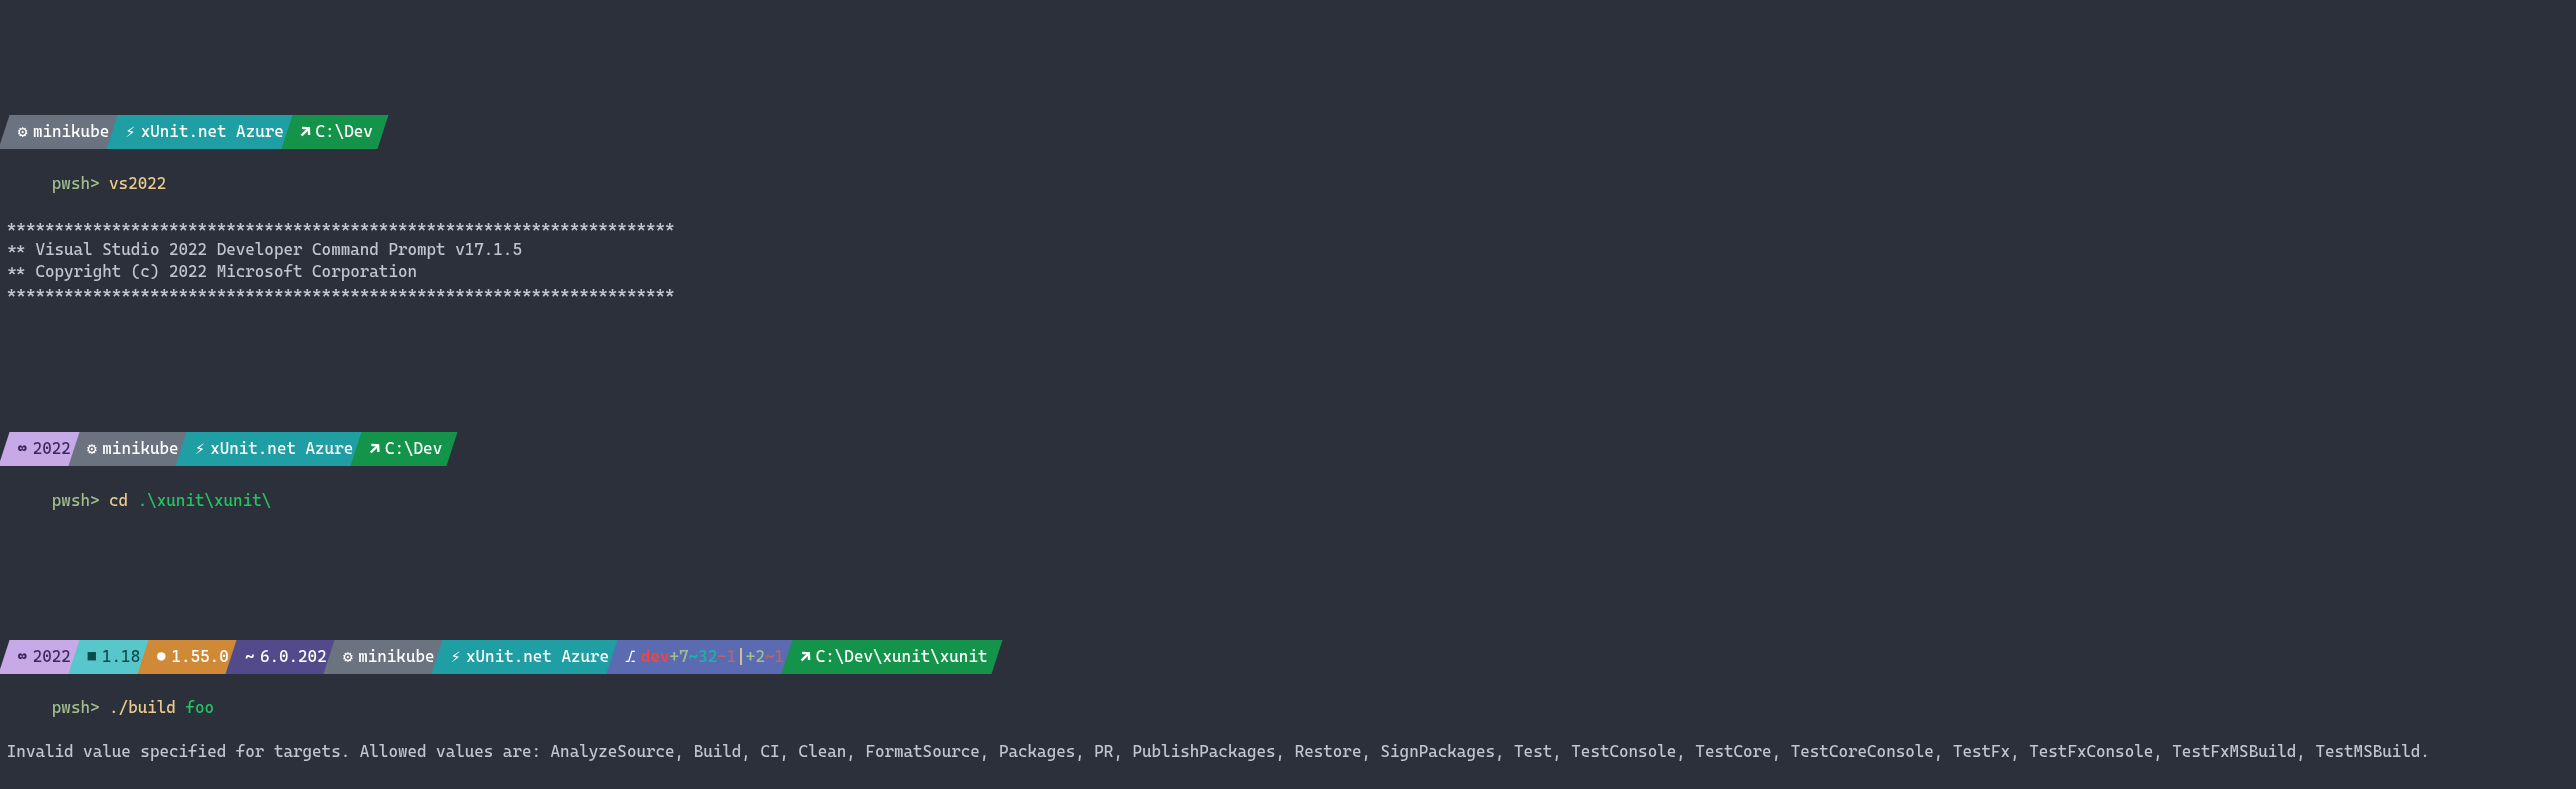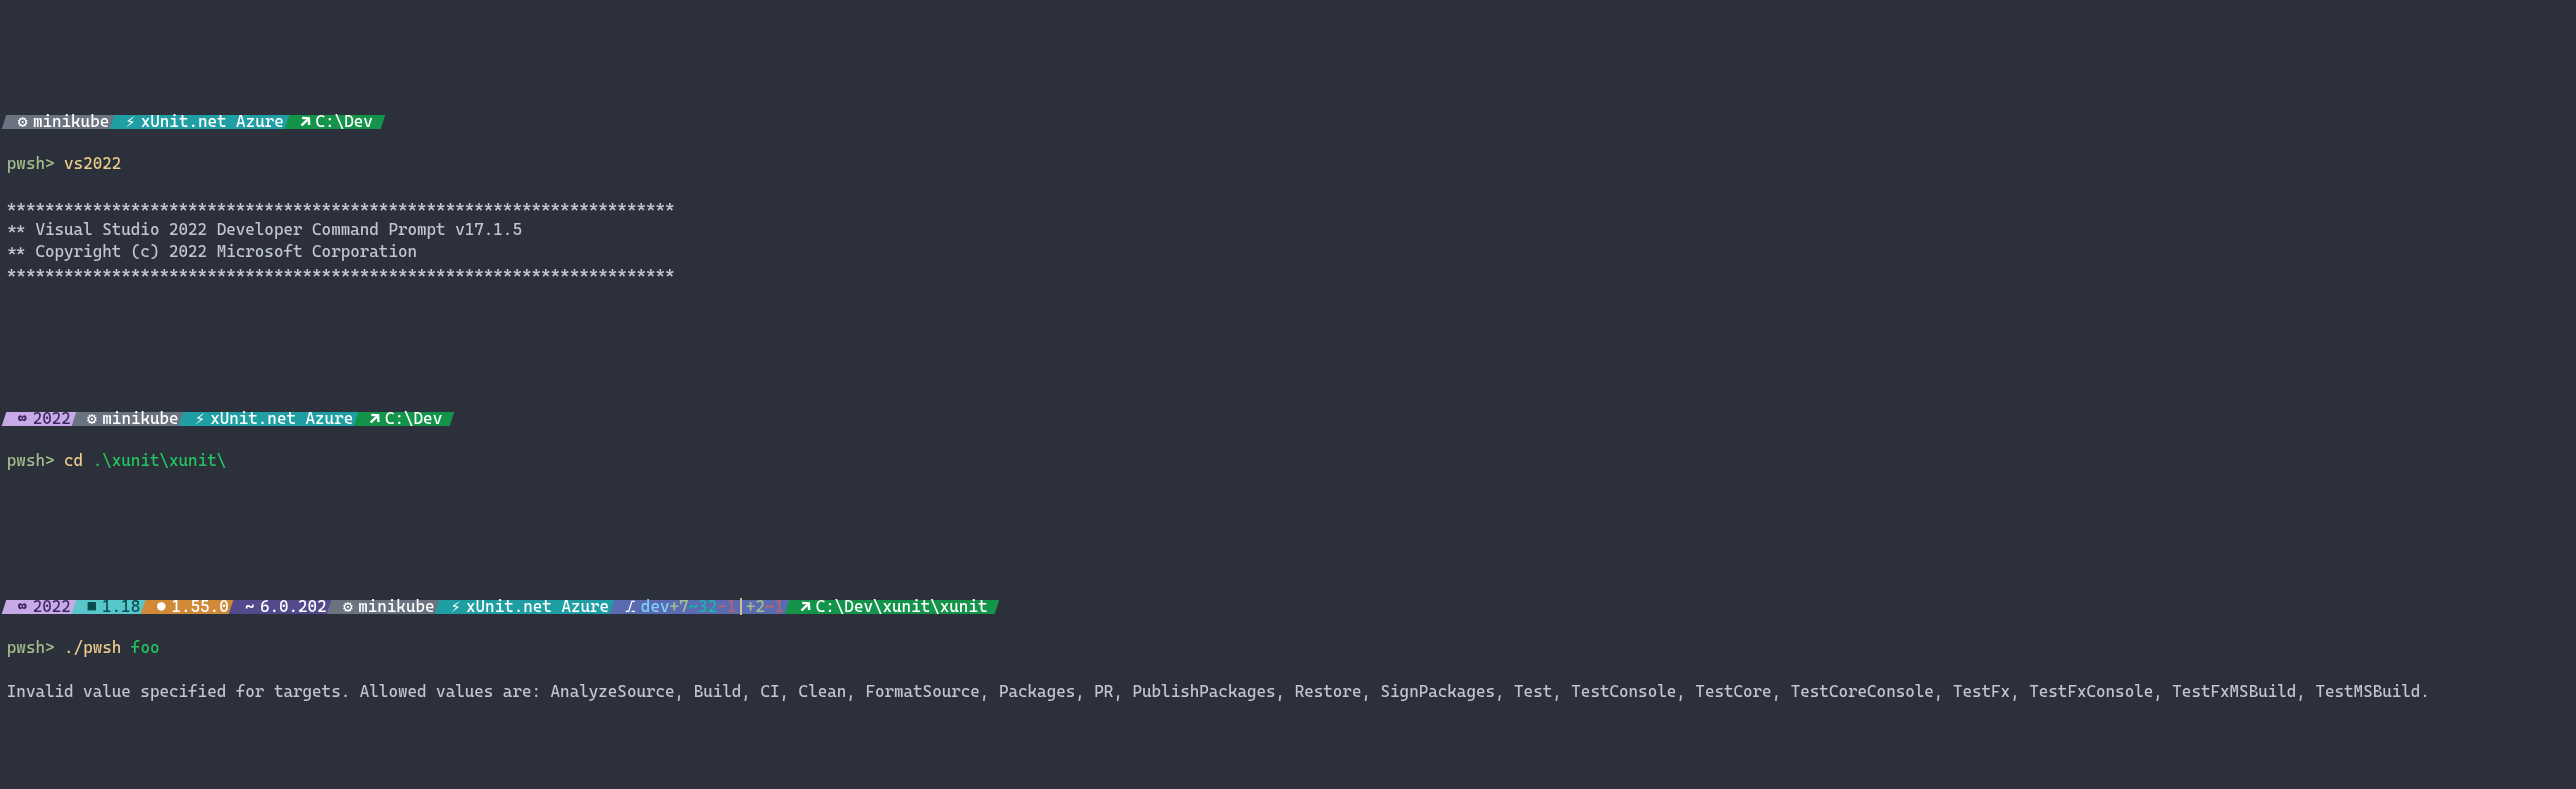--- a/index.html
+++ b/index.html
@@ -11,52 +11,52 @@
     line-height: 1.35;
     padding: 5.4px 6.8px;
     white-space: pre-wrap;
     overflow-x: hidden;
   }
   .prompt-line { display: flex; flex-wrap: wrap; align-items: center; margin-bottom: 1.4px; }
   .seg {
     position: relative;
     display: inline-flex;
     align-items: center;
-    height: 14px;
+    height: 34px;
     padding: 0 9.5px 0 13.6px;
     margin-left: -6.8px;
     color: #fff;
     font-weight: 400;
   }
   .seg:first-child { margin-left: 0; padding-left: 8.2px; }
   .seg::before {
     content: '';
     position: absolute;
     inset: 0;
     background: var(--bg);
     transform: skewX(-18deg);
     z-index: -1;
   }
   .seg .ic { margin-right: 5.4px; display:inline-block; }
 
-  .cmd-line { color: #a3be8c; }
+  .cmd-line { color: #a3be8c; margin-left: 45px; }
   .cmd-line .pwsh { color: #a3be8c; }
   .cmd-line .gt   { color: #a3be8c; }
   .cmd-line .cmd  { color: #ebcb8b; }
   .cmd-line .arg  { color: #22c55e; }
 
   .out { color: #c0c5ce; }
 
   .git-ahead  { color: #a3be8c; }
   .git-behind { color: #14b8a6; }
   .git-del    { color: #bf616a; }
   .git-sep    { color: #ebcb8b; }
   .git-stash  { color: #a3be8c; }
   .git-mod    { color: #bf616a; }
-  .git-branch { color: #7dd3fc; }
+  .git-branch { color: #ef4444; font-weight: bold; }
 
   .spacer { height: 17.7px; }
 
   
   .ico-gear::before    { content: '\2699'; }
   .ico-bolt::before    { content: '\26A1'; }
   .ico-link::before    { content: '\2197'; font-weight:bold; }
   .ico-vs::before      { content: '\221E'; font-weight:bold;}
   .ico-box::before     { content: '\25A0'; }
   .ico-dot::before     { content: '\25CF'; }
@@ -79,21 +79,21 @@
 <div class="spacer"></div>
 
 
 <div class="prompt-line"><span style="width: 4.1px; display: inline-block;"></span><span class="seg" style="--bg: #c7a9e8; color: rgb(59, 42, 94);"><span class="ic ico-vs"></span><span>2022</span></span><span class="seg" style="--bg: #6b7280;"><span class="ic ico-gear"></span><span>minikube</span></span><span class="seg" style="--bg: #1f9ea3;"><span class="ic ico-bolt"></span><span>xUnit.net Azure</span></span><span class="seg" style="--bg: #14944a;"><span class="ic ico-link"></span><span>C:\Dev</span></span></div>
 <div class="cmd-line"><span class="pwsh">pwsh</span><span class="gt">&gt; </span><span class="cmd">cd</span><span class="arg"> </span><span class="arg">.\xunit\xunit\</span></div>
 
 <div class="spacer"></div>
 
 
 <div class="prompt-line"><span style="width: 4.1px; display: inline-block;"></span><span class="seg" style="--bg: #c7a9e8; color: rgb(59, 42, 94);"><span class="ic ico-vs"></span><span>2022</span></span><span class="seg" style="--bg: #57c7cc; color: rgb(11, 74, 77);"><span class="ic ico-box"></span><span>1.18</span></span><span class="seg" style="--bg: #d08936; color: rgb(255, 255, 255);"><span class="ic ico-dot"></span><span>1.55.0</span></span><span class="seg" style="--bg: #534a8c; color: rgb(255, 255, 255);"><span class="ic ico-tilde"></span><span>6.0.202</span></span><span class="seg" style="--bg: #6b7280;"><span class="ic ico-gear"></span><span>minikube</span></span><span class="seg" style="--bg: #1f9ea3;"><span class="ic ico-bolt"></span><span>xUnit.net Azure</span></span><span class="seg" style="--bg: #5b6bb1;"><span class="ic ico-branch"></span><span class="git-branch">dev</span> <span class="git-ahead">+7</span> <span class="git-behind">~32</span> <span class="git-del">-1</span>  <span class="git-sep">|</span>  <span class="git-stash">+2</span> <span class="git-mod">~1</span></span><span class="seg" style="--bg: #14944a;"><span class="ic ico-link"></span><span>C:\Dev\xunit\xunit</span></span></div>
-<div class="cmd-line"><span class="pwsh">pwsh</span><span class="gt">&gt; </span><span class="cmd">./pwsh</span><span class="arg"> </span><span class="arg">foo</span></div>
+<div class="cmd-line"><span class="pwsh">pwsh</span><span class="gt">&gt; </span><span class="cmd">./build</span><span class="arg"> </span><span class="arg">foo</span></div>
 <div class="out">Invalid value specified for targets. Allowed values are: AnalyzeSource, Build, CI, Clean, FormatSource, Packages, PR, PublishPackages, Restore, SignPackages, Test, TestConsole, TestCore, TestCoreConsole, TestFx, TestFxConsole, TestFxMSBuild, TestMSBuild.</div>
 
 <div class="spacer"></div>
 
 
 
 
 
 
 

